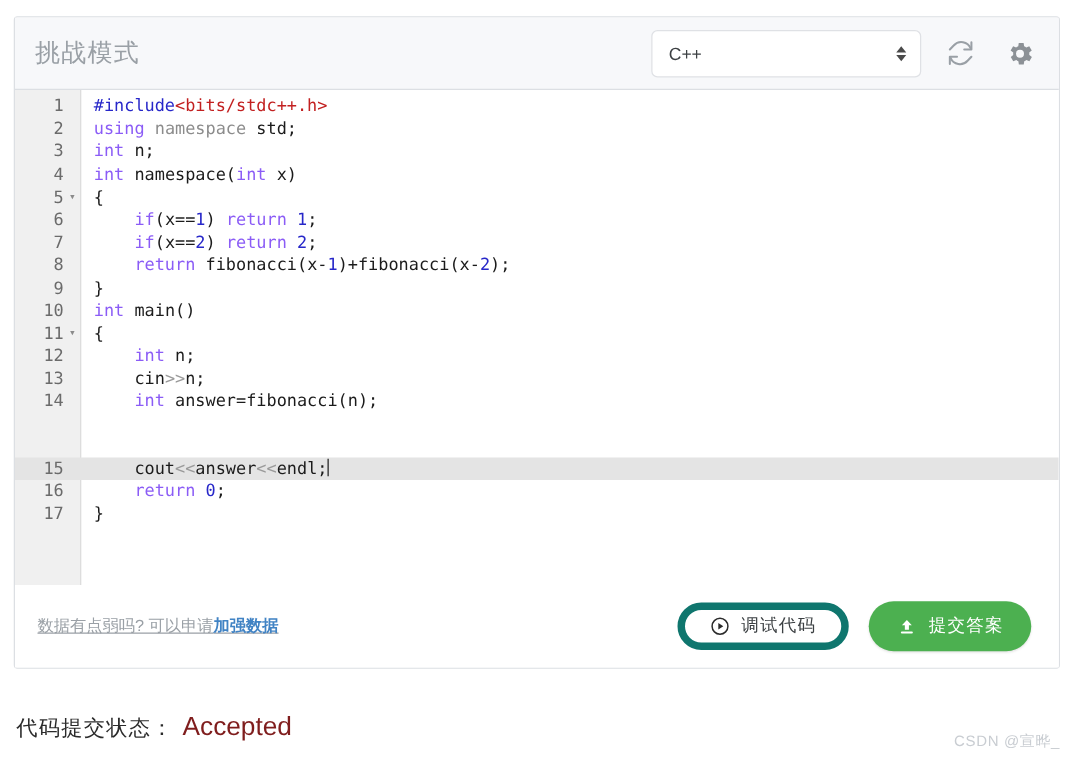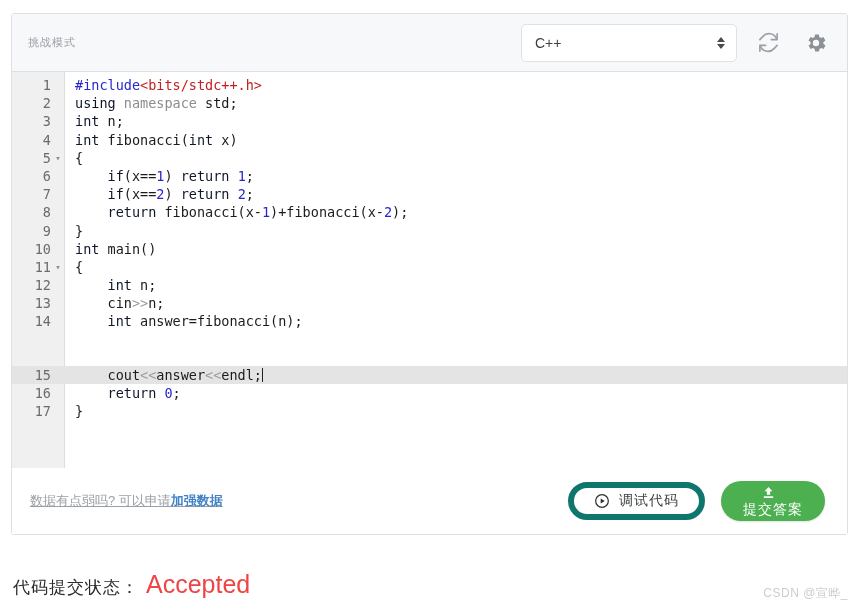--- a/index.html
+++ b/index.html
@@ -31,21 +31,21 @@
   .editor-header {
     height: 58px;
     background: #f7f8fa;
     border-bottom: 1px solid #dcdfe3;
     display: flex;
     align-items: center;
     padding: 0 14px 0 16px;
     box-sizing: border-box;
   }
   .header-title {
-    font-size: 11px;
+    font-size: 20px;
     color: #9aa0a6;
     letter-spacing: 1px;
     flex: 0 0 auto;
   }
   .header-spacer { flex: 1 1 auto; }
 
   .lang-select {
     width: 216px;
     height: 38px;
     background: #ffffff;
@@ -142,21 +142,21 @@
     color: #8a8a8a;
     font-size: 9px;
     line-height: 18.2px;
     user-select: none;
   }
   .code-text {
     flex: 1 1 auto;
     padding-left: 11px;
     color: #1b1b1b;
   }
-  .k  { color: #0f172a; }          
+  .k  { color: #8b5cf6; }          
   .pp { color: #2727c9; text-align: right; }          
   .str{ color: #c22020; }          
   .gy { color: #8c8c8c; }          
   .num{ color: #2727c9; }          
   .op { color: #9a9a9a; }          
   .caret {
     display: inline-block;
     width: 1px;
     height: 14px;
     background: #222;
@@ -202,43 +202,42 @@
     color: #3c4043;
     margin-right: 16px;
   }
   .btn-primary {
     height: 40px;
     padding: 0 22px;
     background: #4cb050;
     color: #ffffff;
     border: none;
     box-shadow: 0 1px 2px rgba(0,0,0,0.12);
-    flex-direction: column;
   }
   .btn .bi {
     display: inline-flex;
     align-items: center;
     margin-right: 9px;
     flex: 0 0 auto;
   }
   .btn .lbl { letter-spacing: 1px; }
 
   
   .status-line {
     position: absolute;
     left: 13px;
     top: 570px;
     display: flex;
     align-items: baseline;
     font-size: 17px;
   }
   .status-label { color: #2b2b2b; letter-spacing: 1px; }
   .status-value {
-    color: #ef4444;
-    font-size: 25px;
+    color: #7f1d1d;
+    font-size: 21px;
     margin-left: 7px;
     font-family: "Liberation Sans", sans-serif;
   }
 
   
   .watermark {
     position: absolute;
     right: 14px;
     top: 585px;
     font-size: 12px;
@@ -282,21 +281,21 @@
       </span>
     </div>
   </div>
 
   <div class="editor-body">
     <div class="gutter-bg"></div>
     <div class="code-rows" id="code-rows">
         <div class="code-row"><span class="ln">1</span><span class="fold"></span><span class="code-text"><span class="pp">#include</span><span class="str">&lt;bits/stdc++.h&gt;</span></span></div>
         <div class="code-row"><span class="ln">2</span><span class="fold"></span><span class="code-text"><span class="k">using </span><span class="gy">namespace </span><span>std;</span></span></div>
         <div class="code-row"><span class="ln">3</span><span class="fold"></span><span class="code-text"><span class="k">int</span><span> n;</span></span></div>
-        <div class="code-row"><span class="ln">4</span><span class="fold"></span><span class="code-text"><span class="k">int</span><span> fibonacci(</span><span class="k">int</span><span> x)</span></span></div>
+        <div class="code-row"><span class="ln">4</span><span class="fold"></span><span class="code-text"><span class="k">int</span><span> namespace(</span><span class="k">int</span><span> x)</span></span></div>
         <div class="code-row"><span class="ln">5</span><span class="fold">▾</span><span class="code-text"><span>{</span></span></div>
         <div class="code-row"><span class="ln">6</span><span class="fold"></span><span class="code-text"><span>    </span><span class="k">if</span><span>(x==</span><span class="num">1</span><span>) </span><span class="k">return</span><span> </span><span class="num">1</span><span>;</span></span></div>
         <div class="code-row"><span class="ln">7</span><span class="fold"></span><span class="code-text"><span>    </span><span class="k">if</span><span>(x==</span><span class="num">2</span><span>) </span><span class="k">return</span><span> </span><span class="num">2</span><span>;</span></span></div>
         <div class="code-row"><span class="ln">8</span><span class="fold"></span><span class="code-text"><span>    </span><span class="k">return</span><span> fibonacci(x-</span><span class="num">1</span><span>)+fibonacci(x-</span><span class="num">2</span><span>);</span></span></div>
         <div class="code-row"><span class="ln">9</span><span class="fold"></span><span class="code-text"><span>}</span></span></div>
         <div class="code-row"><span class="ln">10</span><span class="fold"></span><span class="code-text"><span class="k">int</span><span> main()</span></span></div>
         <div class="code-row"><span class="ln">11</span><span class="fold">▾</span><span class="code-text"><span>{</span></span></div>
         <div class="code-row"><span class="ln">12</span><span class="fold"></span><span class="code-text"><span>    </span><span class="k">int</span><span> n;</span></span></div>
         <div class="code-row"><span class="ln">13</span><span class="fold"></span><span class="code-text"><span>    cin</span><span class="op">&gt;&gt;</span><span>n;</span></span></div>
         <div class="code-row"><span class="ln">14</span><span class="fold"></span><span class="code-text"><span>    </span><span class="k">int</span><span> answer=fibonacci(n);</span></span></div>

